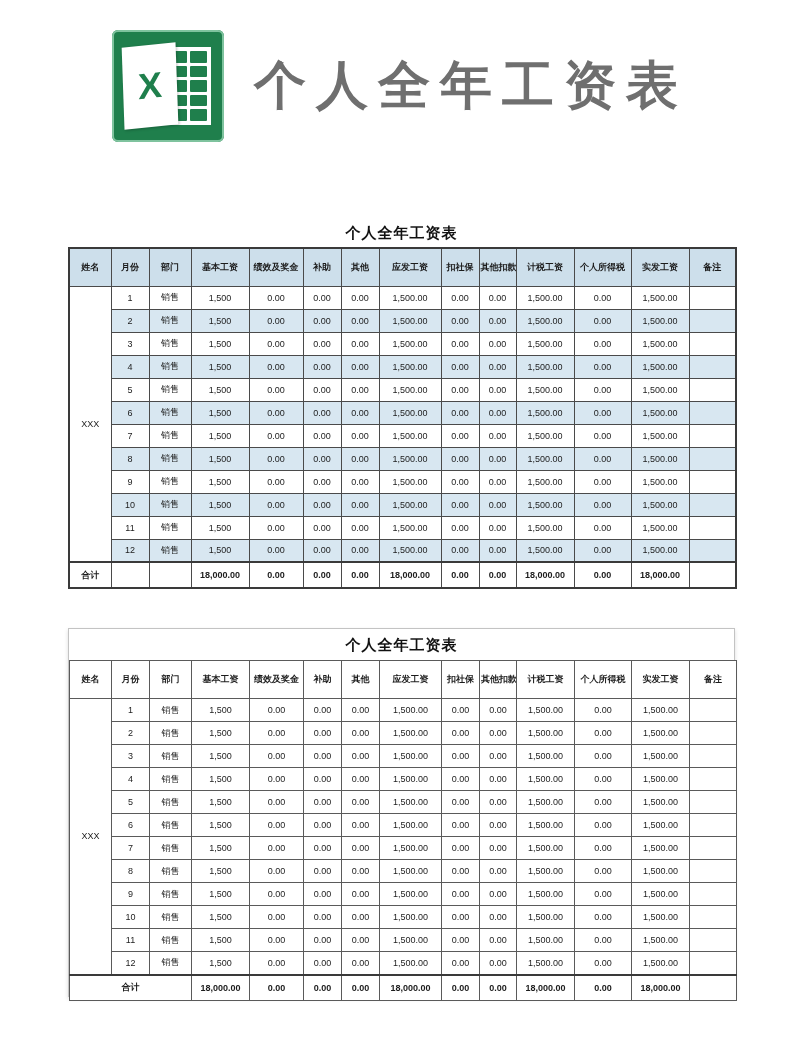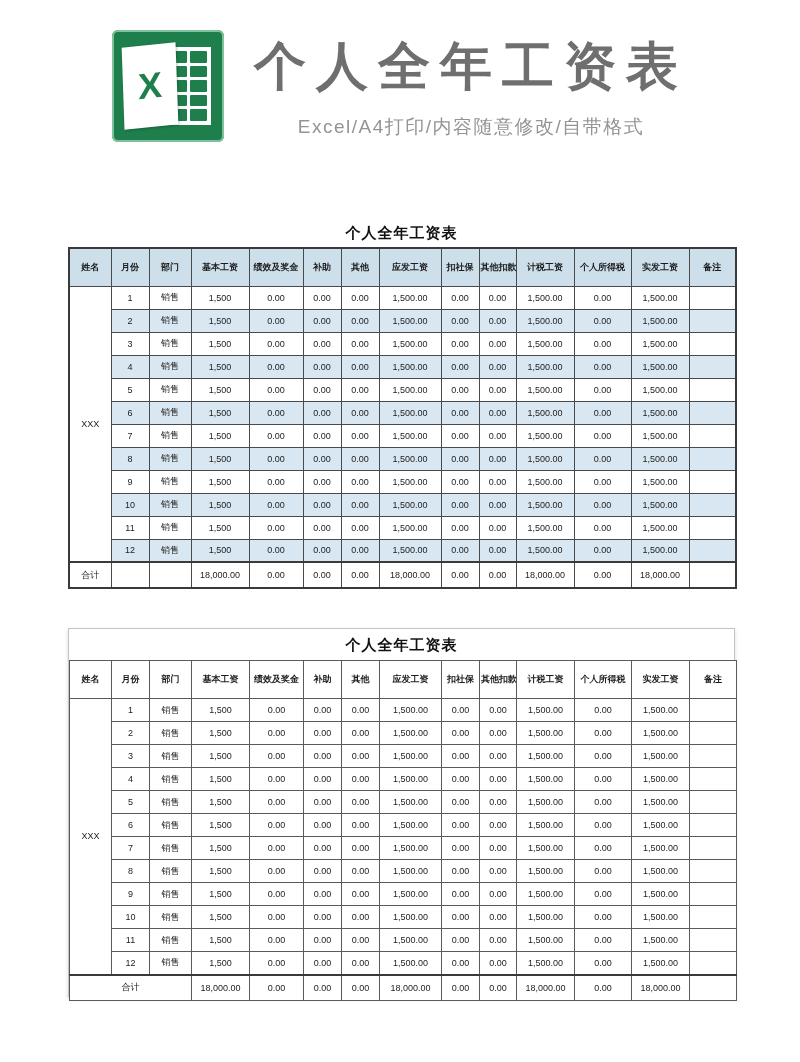--- a/index.html
+++ b/index.html
@@ -37,21 +37,21 @@
   .t1 th, .t1 td { border:1px solid #4a4a4a; }
   .t1 th { background:#cddfeb; }
   .t1 tr.stripe td { background:#d8e7f1; }
   .t1 td.name-cell { background:#ffffff; }
 
   
   .t2 { border:1px solid #4a4a4a; }
   .t2 th, .t2 td { border:1px solid #5a5a5a; }
   .t2 th { background:#ffffff; }
 
-  tr.total td { font-weight:400; background:#ffffff !important; border-top:2px solid #3a3a3a; height:26px; }
+  tr.total td { font-weight:700; background:#ffffff !important; border-top:2px solid #3a3a3a; height:26px; }
 </style>
 </head>
 <body>
 
 <div class="page">
 
   <header class="hero">
     <div class="xl-icon">
       <div class="xl-sheet">
         <i></i>
@@ -64,21 +64,20 @@
           <i></i>
           <i></i>
           <i></i>
       </div>
       <div class="xl-page">
         <span>X</span>
       </div>
     </div>
     <div class="hero-text">
       <div class="hero-title">个人全年工资表</div>
-      <div class="hero-subtitle">Excel/A4打印/内容随意修改/自带格式</div>
     </div>
   </header>
 
   <section class="t1-wrap">
     <div class="tbl-title">个人全年工资表</div>
     <table class="t1" id="table1">
         <colgroup>
           <col style="width: 42px;">
           <col style="width: 38px;">
           <col style="width: 42px;">

